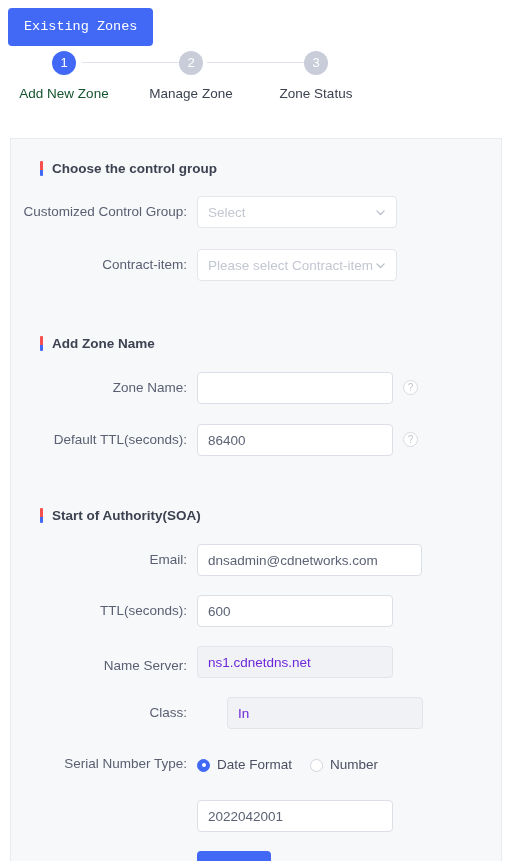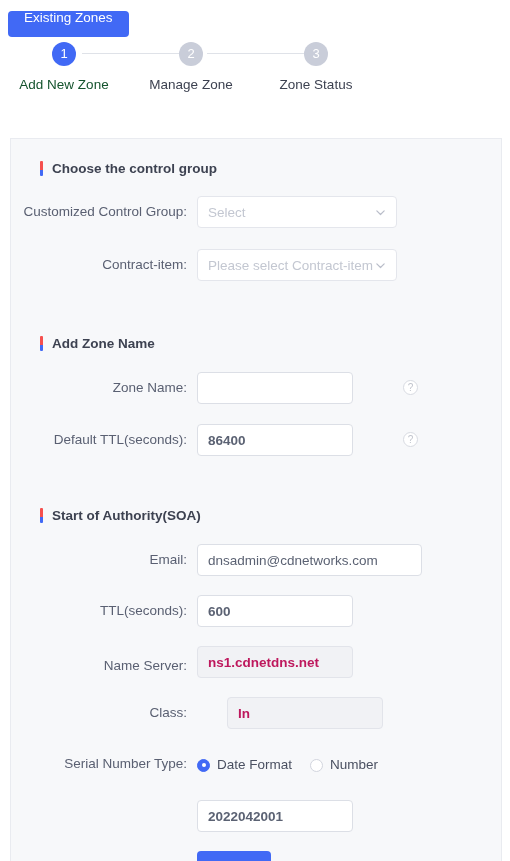--- a/index.html
+++ b/index.html
@@ -20,25 +20,25 @@
   
   .topbar {
     padding: 8px 0 0 8px;
   }
   .existing-zones-btn {
     display: inline-block;
     background: #4169f5;
     color: #ffffff;
     font-size: 13.5px;
     line-height: 1;
-    padding: 0 16px 12px 16px;
+    padding: 12px 16px 12px 16px;
     border: none;
     border-radius: 4px;
     cursor: pointer;
-    font-family: Liberation Sans, sans-serif;
+    font-family: Liberation Mono, monospace;
   }
 
   
   .steps {
     position: relative;
     height: 62px;
     margin-top: 5px;
   }
   .step {
     position: absolute;
@@ -132,25 +132,25 @@
     font-size: 13.5px;
     font-family: "Liberation Sans", sans-serif;
     color: #5b6273;
     padding: 0 10px;
     outline: none;
     display: block;
   }
   .ctrl::placeholder { color: #c3c7d1; }
   .ctrl.disabled {
     background: #f1f2f5;
-    color: #be185d;
+    color: #6d28d9;
     border-color: #e2e4ea;
     cursor: not-allowed;
   }
-  .w196 { width: 156px; font-weight: bold; }
+  .w196 { width: 196px; }
   .w225 { width: 225px; }
 
   .select-box {
     width: 200px;
     height: 32px;
     border: 1px solid #e4e6ec;
     border-radius: 4px;
     background: #ffffff;
     display: flex;
     align-items: center;

